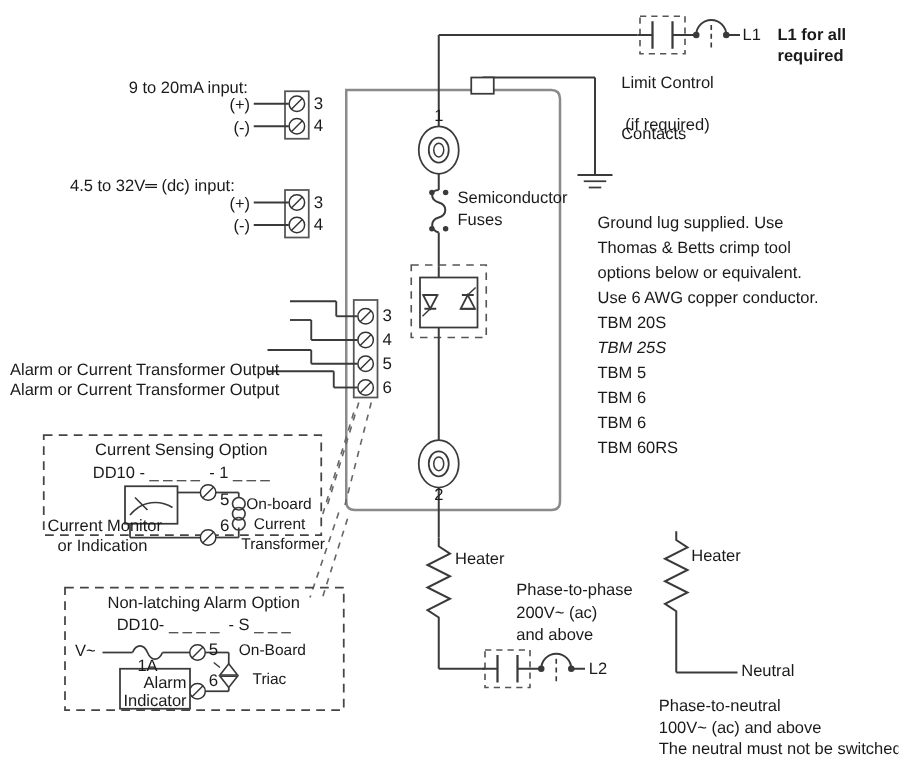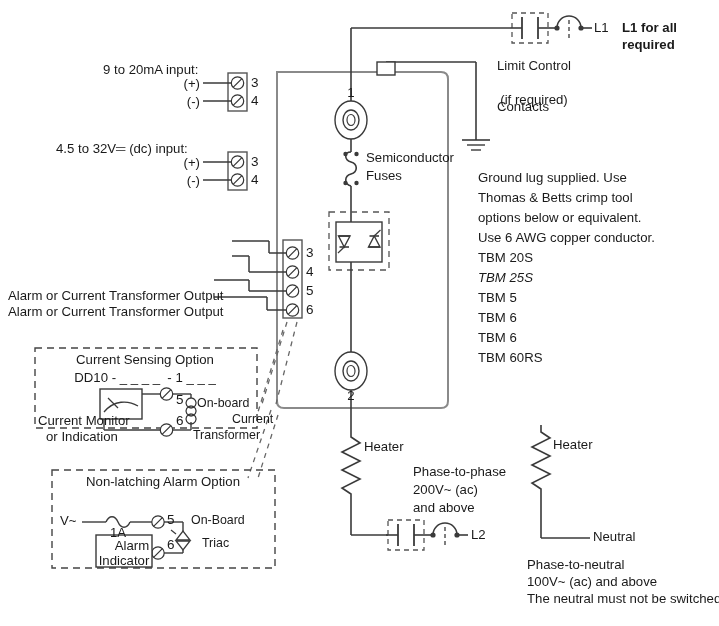--- a/index.html
+++ b/index.html
@@ -314,24 +314,25 @@
   <div class="lbl" style="left:478px; top:330px;">TBM 6</div>
   <div class="lbl" style="left:478px; top:350px;">TBM 60RS</div>
 
   <div class="lbl ctr" style="left:45px; top:352px; width:200px;">Current Sensing Option</div>
   <div class="lbl ctr" style="left:45px; top:370px; width:200px;">DD10 - _ _ _ _  - 1 _ _ _</div>
   <div class="lbl" style="left:38px; top:413px;">Current Monitor</div>
   <div class="lbl" style="left:46px; top:429px;">or Indication</div>
   <div class="lbl tnum" style="left:176px; top:392px;">5</div>
   <div class="lbl tnum" style="left:176px; top:413px;">6</div>
   <div class="lbl small" style="left:197px; top:396px;">On-board</div>
-  <div class="lbl small" style="left:203px; top:412px;margin-left:29px;">Current</div>
+  <div class="lbl small" style="left:203px; top:412px;">Current</div>
   <div class="lbl small" style="left:193px; top:428px;">Transformer</div>
 
   <div class="lbl ctr" style="left:58px; top:474px; width:210px;">Non-latching Alarm Option</div>
+  <div class="lbl ctr" style="left:58px; top:492px; width:210px;">DD10- _ _ _ _  - S _ _ _</div>
   <div class="lbl" style="left:60px; top:513px;">V~</div>
   <div class="lbl ctr" style="left:103px; top:525px; width:30px;">1A</div>
   <div class="lbl tnum" style="left:167px; top:512px;">5</div>
   <div class="lbl tnum" style="left:167px; top:537px;">6</div>
   <div class="lbl ctr" style="left:96px; top:538px; width:72px;">Alarm</div>
   <div class="lbl ctr" style="left:96px; top:553px; width:56px;">Indicator</div>
   <div class="lbl small" style="left:191px; top:513px;">On-Board</div>
   <div class="lbl small" style="left:202px; top:536px;">Triac</div>
 
   <div class="lbl" style="left:364px; top:439px;">Heater</div>

